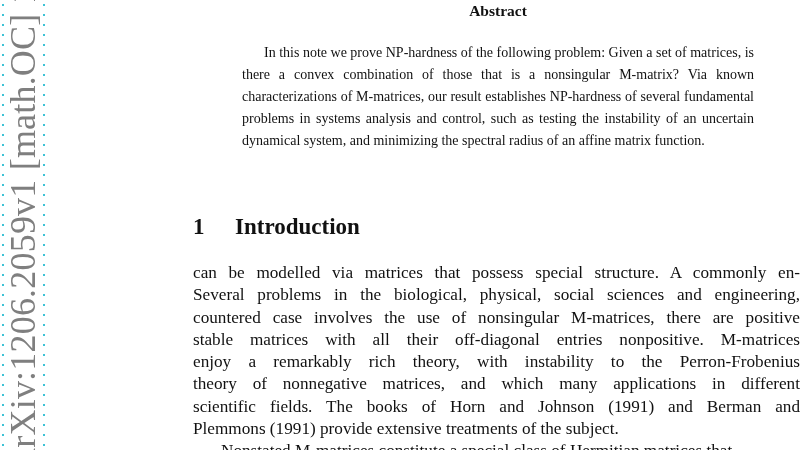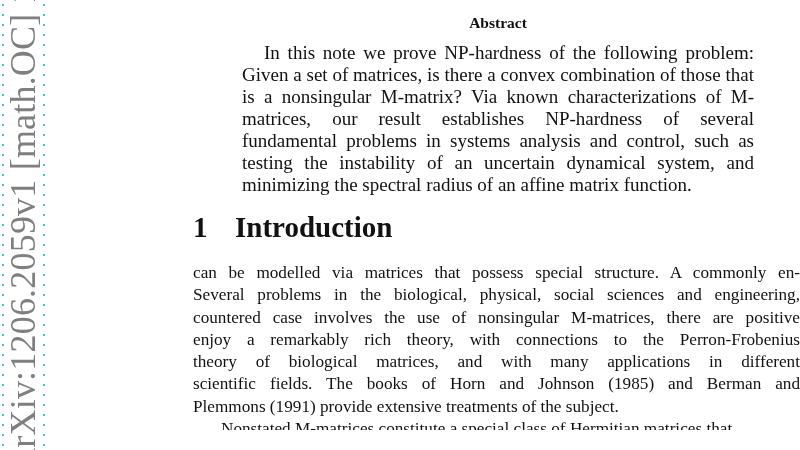--- a/index.html
+++ b/index.html
@@ -47,48 +47,48 @@
       font-size: 36px;
       color: #7f7f7f;
       letter-spacing: 0.2px;
       line-height: 1;
     }
     
     .abstract-title {
       position: absolute;
       left: 242px;
       width: 512px;
-      top: 14px;
+      top: 2px;
       text-align: center;
       font-family: "Liberation Serif", "DejaVu Serif", serif;
       font-weight: bold;
       font-size: 15.5px;
     }
     .abstract-body {
       position: absolute;
       left: 242px;
       top: 42px;
       width: 512px;
       font-family: "Liberation Serif", "DejaVu Serif", serif;
-      font-size: 19px;
+      font-size: 14px;
       line-height: 22px;
       text-align: justify;
     }
     .abstract-body p {
       margin: 0;
       text-indent: 22px;
     }
     
     .section-heading {
       position: absolute;
       left: 193px;
       top: 212px;
       font-family: "Liberation Serif", "DejaVu Serif", serif;
       font-weight: bold;
-      font-size: 29px;
+      font-size: 23px;
       line-height: 30px;
       white-space: nowrap;
     }
     .section-heading .num {
       display: inline-block;
       width: 42px;
     }
     .intro-body {
       position: absolute;
       left: 193px;
@@ -137,21 +137,22 @@
 
   <div class="section-heading">
     <span class="num">1</span><span>Introduction</span>
   </div>
 
   <div class="intro-body">
     <p>
       <span class="line">can be modelled via matrices that possess special structure.  A commonly en-</span>
       <span class="line">Several problems in the biological, physical, social sciences and engineering,</span>
       <span class="line">countered case involves the use of nonsingular M-matrices, there are positive</span>
-      <span class="line">enjoy a remarkably rich theory, with connections to the Perron-Frobenius</span>
-      <span class="line">theory of biological matrices, and with many applications in different</span>
-      <span class="line">scientific fields.  The books of Horn and Johnson (1985) and Berman and</span>
+      <span class="line">stable matrices with all their off-diagonal entries nonpositive.  M-matrices</span>
+      <span class="line">enjoy a remarkably rich theory, with instability to the Perron-Frobenius</span>
+      <span class="line">theory of nonnegative matrices, and which many applications in different</span>
+      <span class="line">scientific fields.  The books of Horn and Johnson (1991) and Berman and</span>
       <span class="line last">Plemmons (1991) provide extensive treatments of the subject.</span>
     </p>
     <span class="next-para">Nonstated M-matrices constitute a special class of Hermitian matrices that</span>
   </div>
 
 </div>
 
 </body></html>

